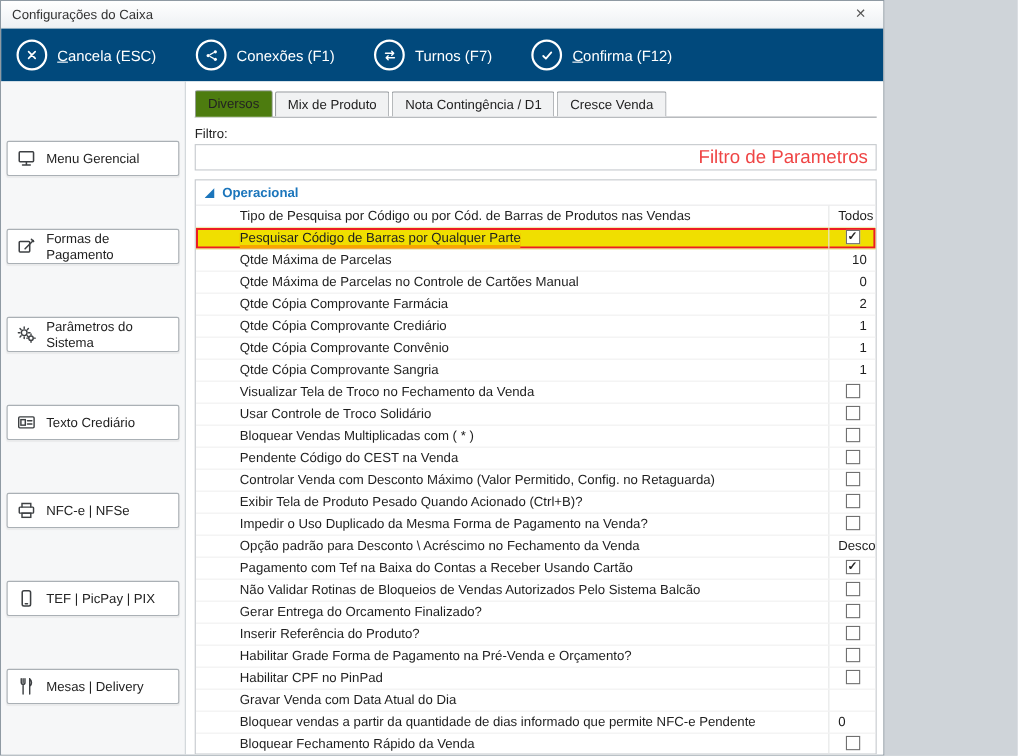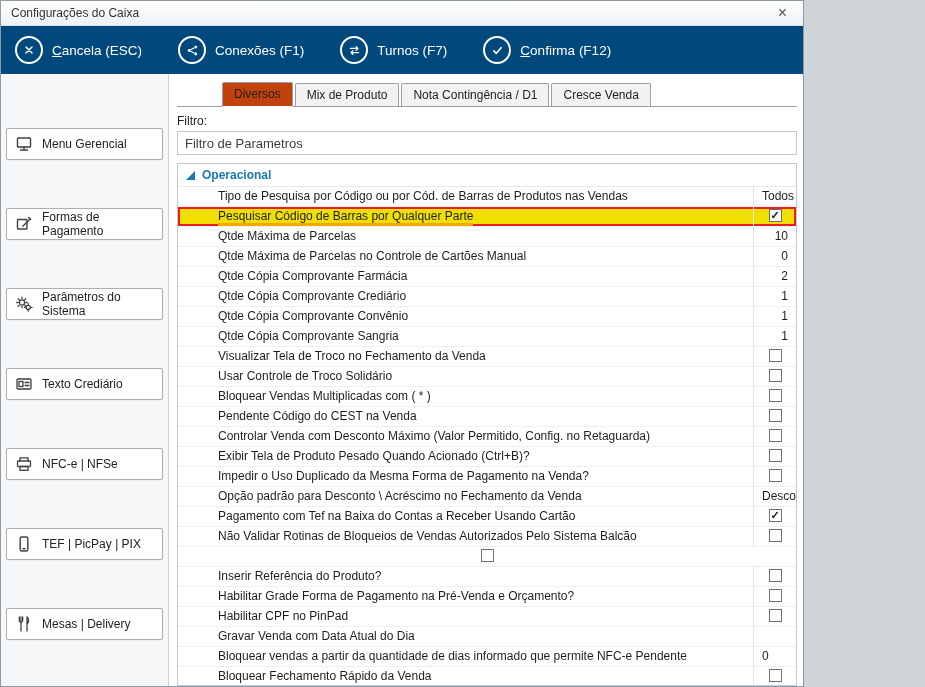--- a/index.html
+++ b/index.html
@@ -25,25 +25,25 @@
   .side-item{height:30px;margin-bottom:4px;background:#fff;border:1px solid #aab0b5;border-radius:2px;
              display:flex;align-items:center;gap:8px;padding:0 7px;font-size:12px;color:#222;
              box-shadow:0 1px 1px rgba(0,0,0,.05);cursor:default;margin-top:48px;}
   .side-icon{width:20px;height:18px;display:flex;align-items:center;justify-content:center;flex:0 0 20px;}
   .main{flex:1;background:#fff;padding:8px 6px 0 8px;display:flex;flex-direction:column;
         min-width:0;box-sizing:border-box;}
   
   .tabs{display:flex;align-items:flex-end;border-bottom:1px solid #9b9fa3;flex:0 0 auto;}
   .tab{font-size:12px;color:#222;background:#f1f2f3;border:1px solid #9b9fa3;border-bottom:none;
        border-radius:2px 2px 0 0;padding:4px 11px 4px;margin-right:2px;cursor:default;}
-  .tab.active{background:#c2410c;border-bottom:1px solid #fff;margin-bottom:-1px;padding-bottom:5px;margin-left:45px;}
+  .tab.active{background:#4d7c0f;border-bottom:1px solid #fff;margin-bottom:-1px;padding-bottom:5px;}
   
   .filter-label{font-size:12px;color:#222;margin:7px 0 3px;}
   .filter-input{width:100%;box-sizing:border-box;height:24px;border:1px solid #c5c9cd;background:#fff;
-                font-family:"Liberation Sans",sans-serif;font-size:13px;color:#404040;padding:2px 7px;outline:none;}
+                font-family:"Liberation Sans",sans-serif;font-size:17px;color:#ef4444;padding:2px 7px;outline:none;text-align:right;}
   
   .grid{margin-top:8px;border:1px solid #c5c9cd;flex:1;min-height:0;overflow:hidden;background:#fff;}
   .group-row{height:22px;display:flex;align-items:center;gap:7px;padding-left:8px;
              border-bottom:1px solid #e9e9ea;cursor:default;text-align:right;}
   .group-label{color:var(--accent-blue,#1b75bb);font-weight:bold;font-size:12px;}
   .row{height:20px;display:flex;border-bottom:1px solid #efefef;box-sizing:border-box;cursor:default;}
   .cell{box-sizing:border-box;}
   .cell.name{flex:0 0 576px;padding-left:40px;font-size:12px;color:#1e1e1e;line-height:19px;
              white-space:nowrap;overflow:hidden;border-right:1px solid #e4e5e6;}
   .cell.value{flex:1;font-size:12px;color:#1e1e1e;line-height:19px;padding:0 8px;
@@ -299,20 +299,21 @@
     <div class="cell name"><span class="name-text">Pagamento com Tef na Baixa do Contas a Receber Usando Cartão</span></div>
     <div class="cell value" style="text-align: center;"><span class="checkbox">✓</span></div>
   </div>
 
   <div class="row">
     <div class="cell name"><span class="name-text">Não Validar Rotinas de Bloqueios de Vendas Autorizados Pelo Sistema Balcão</span></div>
     <div class="cell value" style="text-align: center;"><span class="checkbox"></span></div>
   </div>
 
   <div class="row">
+    <div class="cell name"><span class="name-text">Gerar Entrega do Orcamento Finalizado?</span></div>
     <div class="cell value" style="text-align: center;"><span class="checkbox"></span></div>
   </div>
 
   <div class="row">
     <div class="cell name"><span class="name-text">Inserir Referência do Produto?</span></div>
     <div class="cell value" style="text-align: center;"><span class="checkbox"></span></div>
   </div>
 
   <div class="row">
     <div class="cell name"><span class="name-text">Habilitar Grade Forma de Pagamento na Pré-Venda e Orçamento?</span></div>

